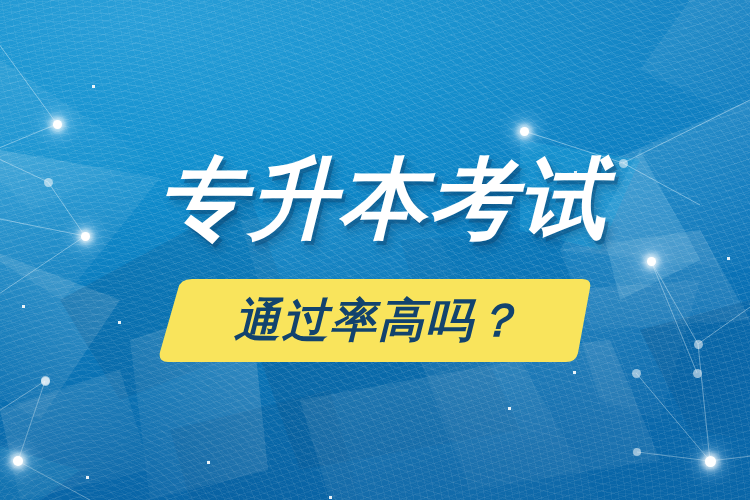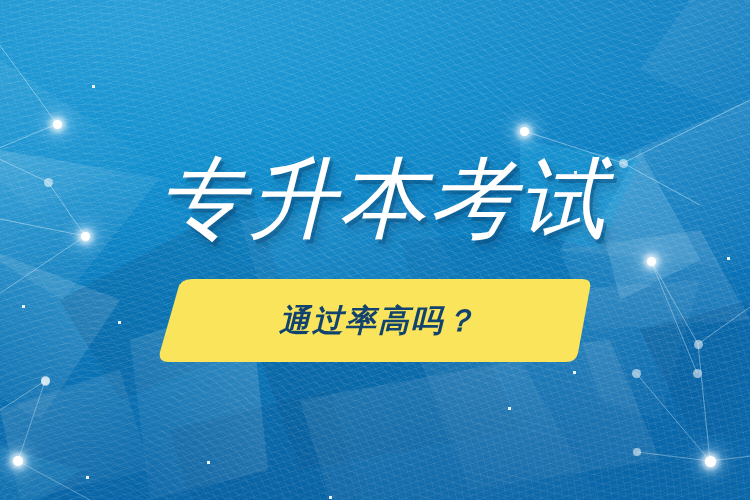--- a/index.html
+++ b/index.html
@@ -79,21 +79,21 @@
 
   .headline {
     position: absolute;
     left: 0;
     right: 0;
     top: 155px;
     text-align: center;
     color: #ffffff;
     font-size: 88px;
     line-height: 1;
-    font-weight: normal;
+    font-weight: bold;
     font-style: italic;
     letter-spacing: 2px;
     white-space: nowrap;
     text-shadow:
       3px 4px 0 rgba(10,66,110,0.38),
       5px 7px 10px rgba(6,44,78,0.30);
     margin-left: 16px;
   }
 
   .sub-banner {
@@ -107,21 +107,21 @@
   .sub-text {
     position: absolute;
     left: 158px;
     top: 279px;
     width: 434px;
     height: 83px;
     display: flex;
     align-items: center;
     justify-content: center;
     color: #12436e;
-    font-size: 31px;
+    font-size: 46px;
     font-weight: bold;
     font-style: italic;
     letter-spacing: 2px;
     white-space: nowrap;
     padding-left: 6px;
     box-sizing: border-box;
   }
 
   
   .node-dot {

